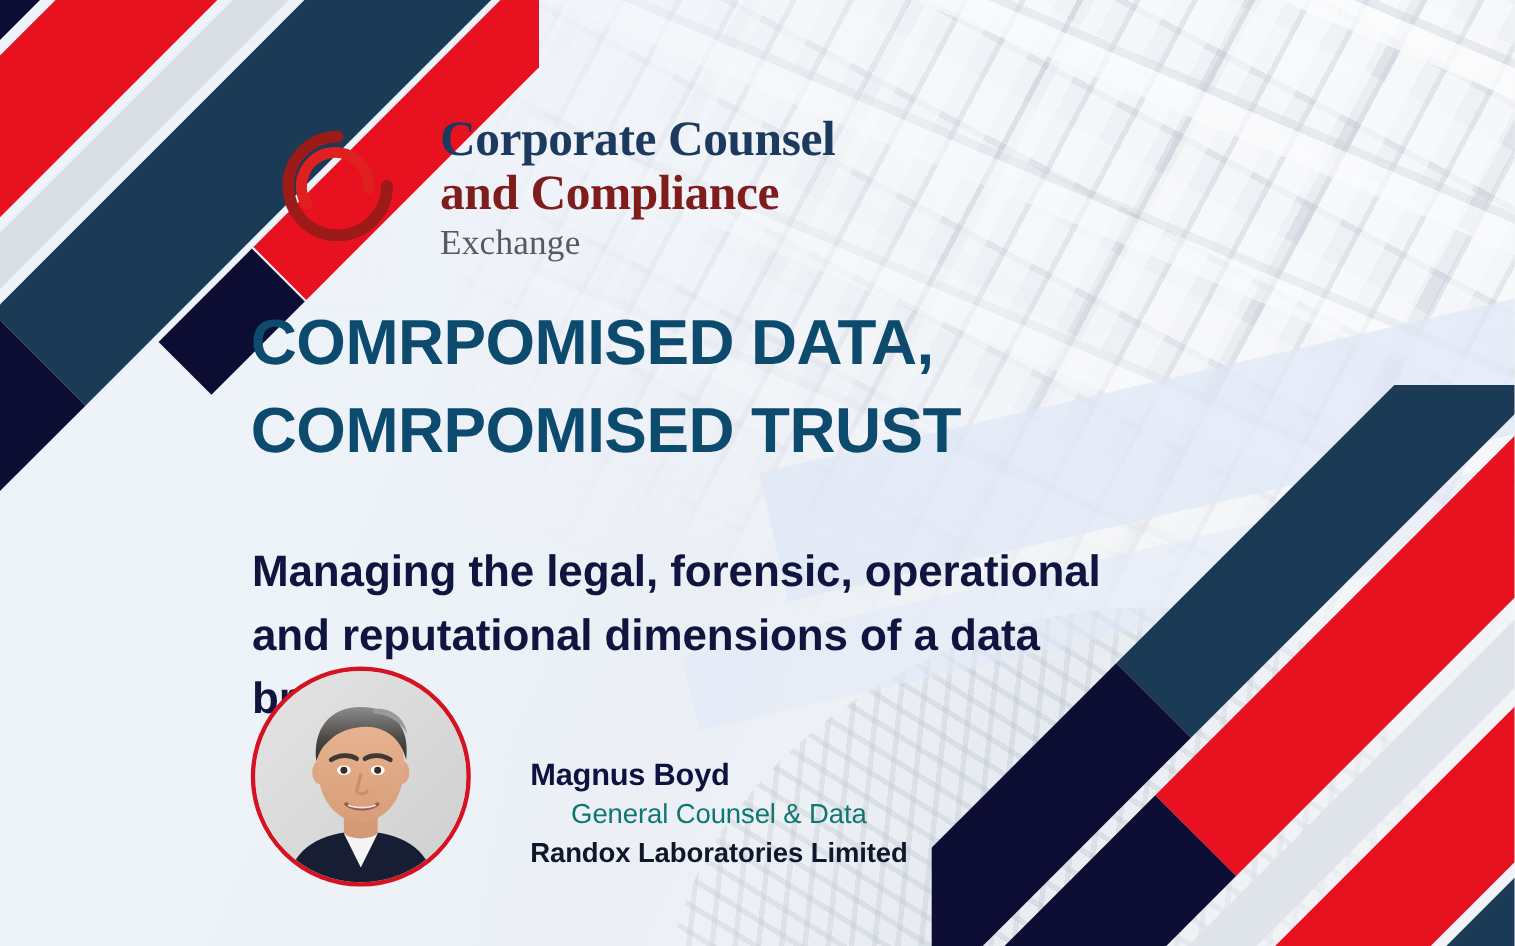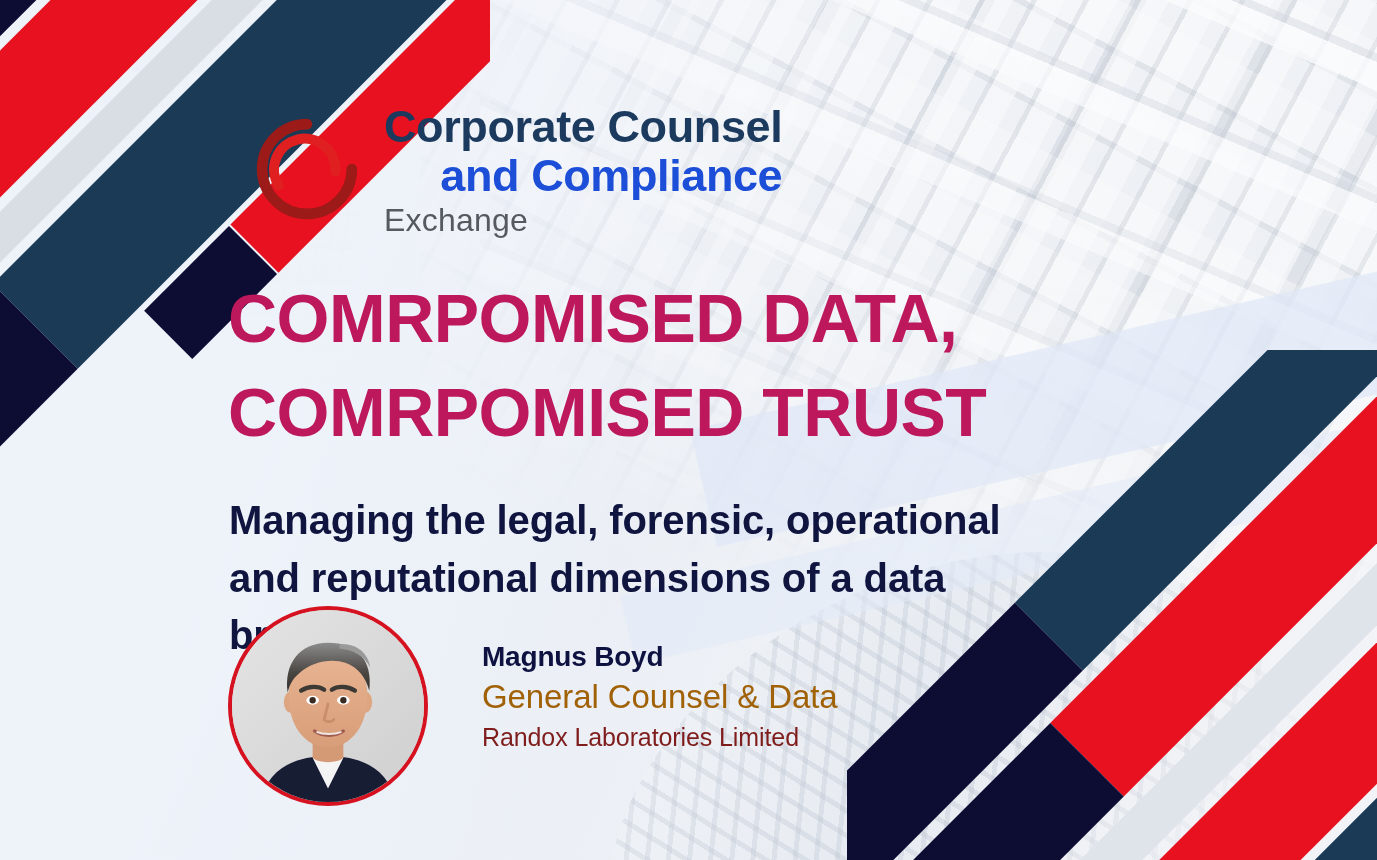--- a/index.html
+++ b/index.html
@@ -128,42 +128,42 @@
 
   
   .stripes { position: absolute; pointer-events: none; }
 
   .stripes-tl { left: -230px; top: -250px; width: 720px; height: 720px; }
   .stripes-br { right: -230px; bottom: -250px; width: 760px; height: 760px; }
 
   
   .logo { position: absolute; left: 248px; top: 104px; display: flex; align-items: flex-start; }
   .logo-mark { width: 118px; height: 118px; flex: none; margin-top: 6px; }
-  .logo-text { margin-left: 18px; line-height: 1; }
+  .logo-text { margin-left: 34px; line-height: 1; font-family: Liberation Serif, serif; }
   .logo-l1, .logo-l2 {
     font-size: 45px;
     font-weight: bold;
     letter-spacing: -0.4px;
   }
   .logo-l1 { color: #1b3a5e; }
-  .logo-l2 { color: #1d4ed8; margin-top: 4px; text-align: right; }
+  .logo-l2 { color: #7f1d1d; margin-top: 4px; }
   .logo-l3 {
     font-size: 32px;
     color: #555a5e;
     margin-top: 6px;
     letter-spacing: .2px;
   }
 
   
   .headline {
     position: absolute;
     left: 228px; top: 272px;
     width: 990px;
-    color: #be185d;
-    font-size: 68px;
+    color: #0c4a6e;
+    font-size: 58px;
     font-weight: bold;
     line-height: 1.38;
     letter-spacing: -0.5px;
   }
   .headline .l2 { display: block; }
 
   .subhead {
     position: absolute;
     left: 229px; top: 492px;
     width: 830px;
@@ -182,28 +182,29 @@
     border: 4px solid #d61220;
     overflow: hidden;
     flex: none;
     background: #dcdcdc;
     position: relative;
   }
   .avatar svg { display: block; width: 100%; height: 100%; }
   .speaker-text { margin-left: 54px; margin-top: 34px; line-height: 1.18; }
   .sp-name {
     font-size: 28px; font-weight: bold; color: #0d1240;
-    letter-spacing: -0.2px; margin-bottom: 5px;
+    letter-spacing: -0.2px; margin-bottom: 5px; margin-top: 48px;
   }
   .sp-role {
-    font-size: 33px; color: #a16207; font-weight: normal;
+    font-size: 25px; color: #0f766e; font-weight: normal;
     letter-spacing: -0.1px;
+    text-align: center;
   }
   .sp-org {
-    font-size: 25px; font-weight: normal; color: #7f1d1d;
+    font-size: 25px; font-weight: bold; color: #0f172a;
     margin-top: 6px; letter-spacing: -0.1px;
   }
 </style>
 </head>
 <body>
 
 <div id="slide">
 
   <div class="bg-base"></div>
   <div class="bg-tower"></div>

